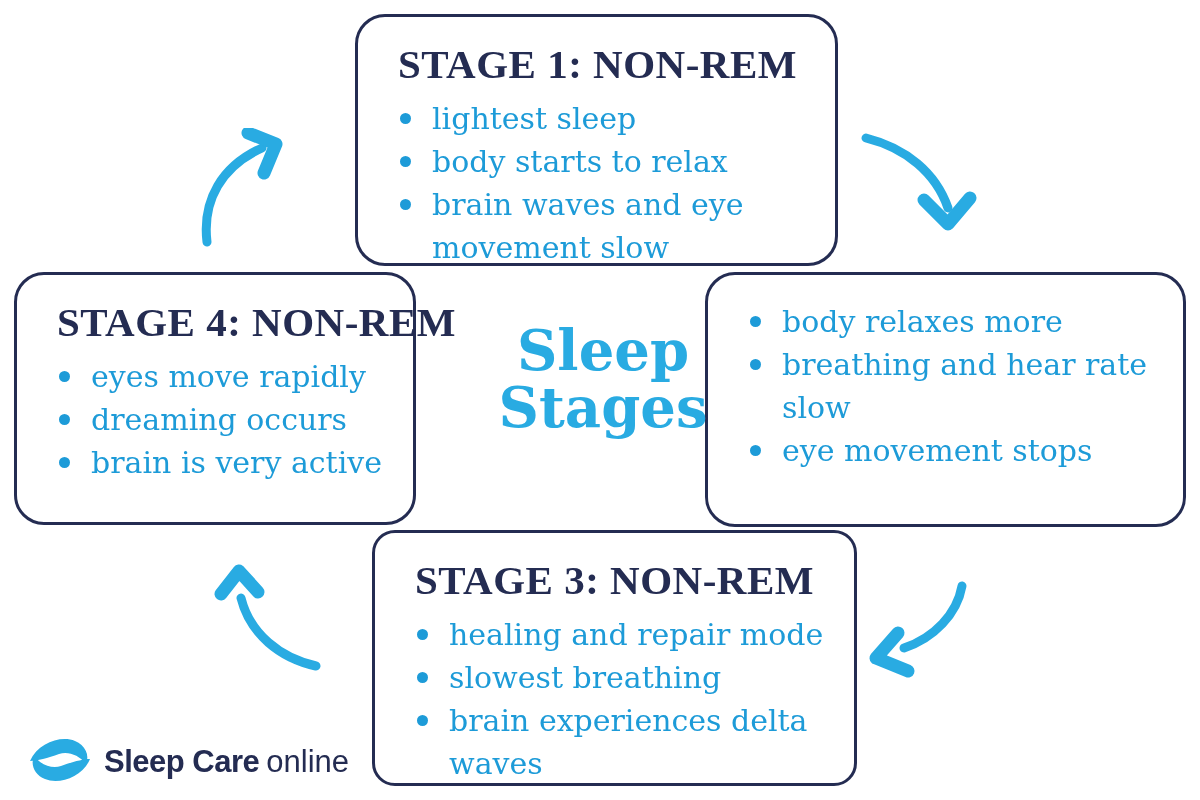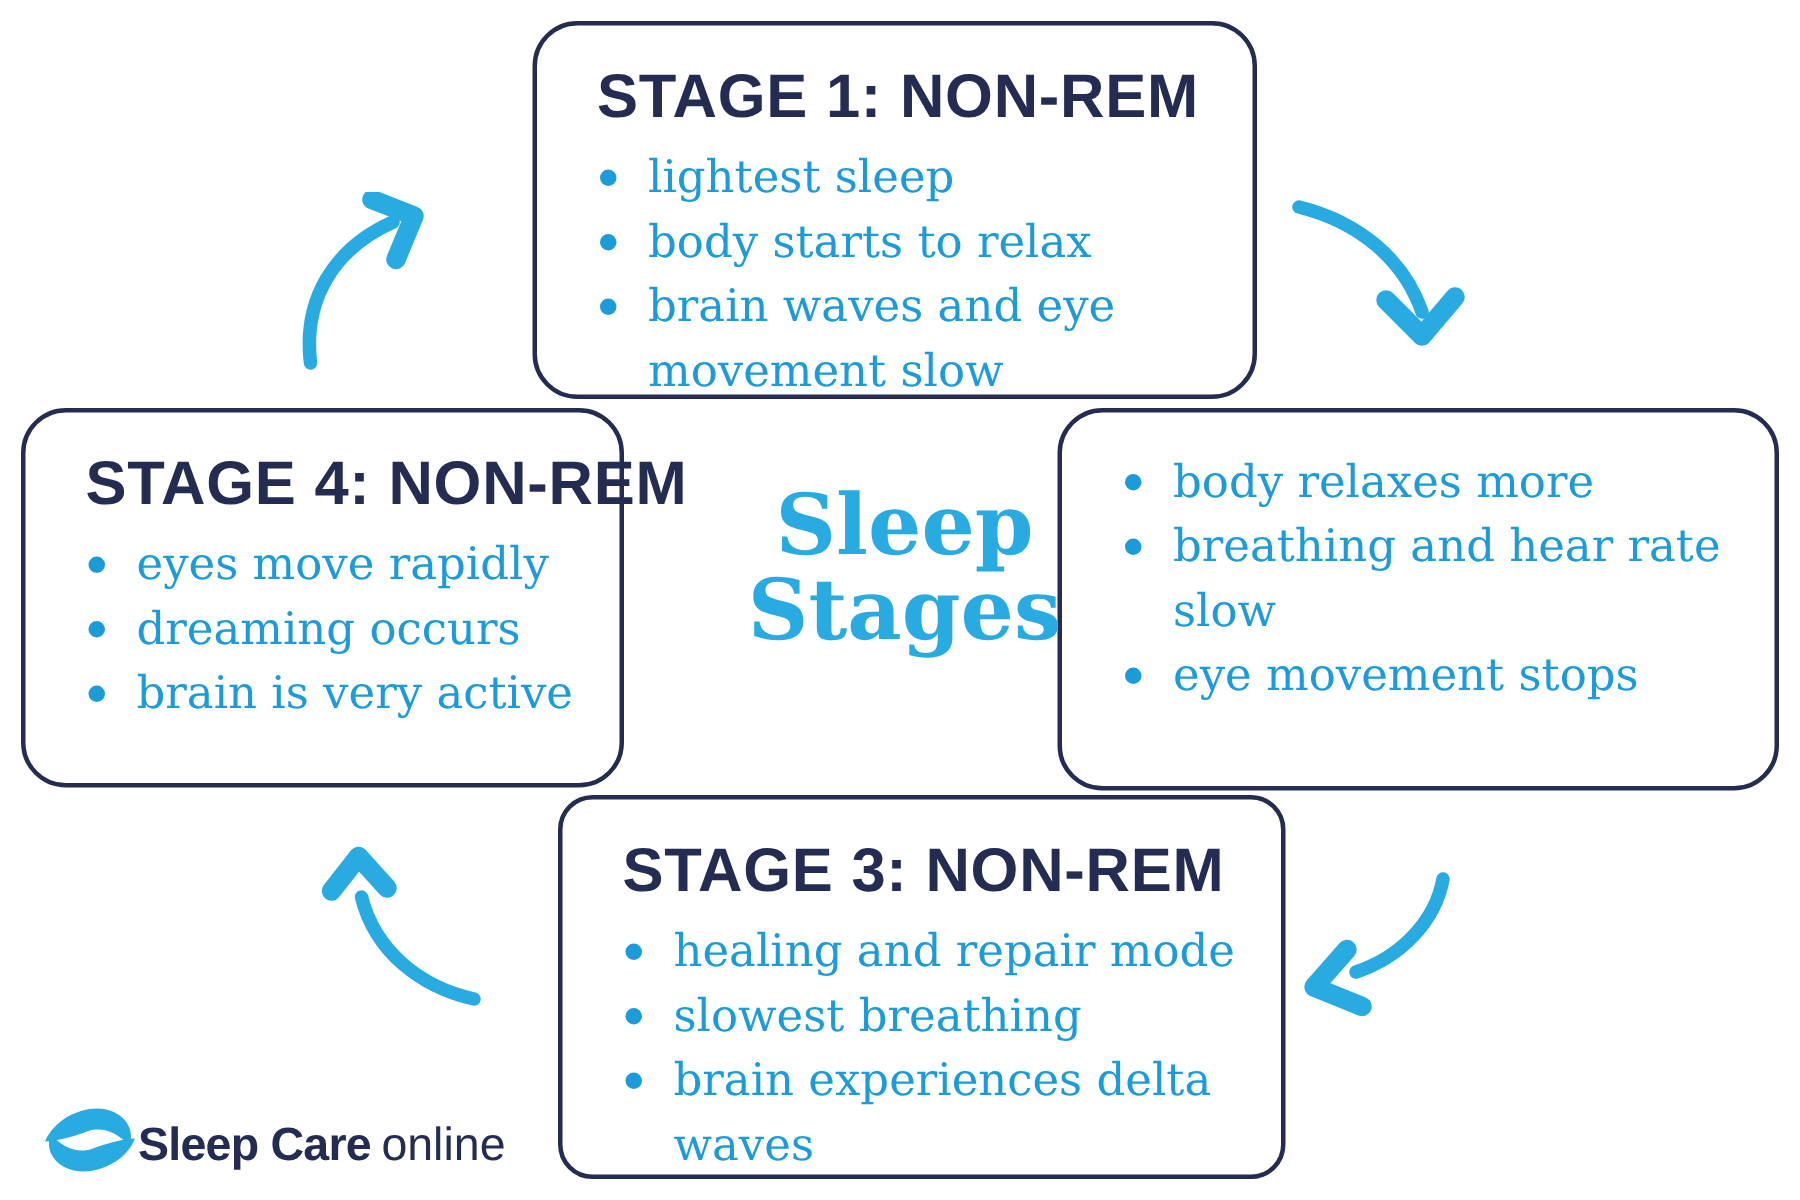--- a/index.html
+++ b/index.html
@@ -29,21 +29,21 @@
     border-radius: 30px;
     padding: 25px 20px 0 40px;
   }
   .box-top    { left: 355px; top: 14px;  width: 483px; height: 252px; }
   .box-right  { left: 705px; top: 272px; width: 481px; height: 255px; }
   .box-bottom { left: 372px; top: 530px; width: 485px; height: 256px; border-radius: 23px; }
   .box-left   { left: 14px;  top: 272px; width: 402px; height: 253px; }
 
   .box h2 {
     margin: 0 0 10px 0;
-    font-family: Liberation Sans, sans-serif;
+    font-family: Liberation Serif, serif;
     font-weight: bold;
     font-size: 41px;
     line-height: 45px;
     letter-spacing: 0.5px;
     color: var(--navy);
     white-space: nowrap;
   }
   .box ul {
     margin: 0;
     padding: 0;
@@ -101,20 +101,21 @@
   .arrow-br { left: 862px; top: 578px; }
   .arrow-bl { left: 208px; top: 558px; }
 
   
   .logo {
     position: absolute;
     left: 28px;
     top: 734px;
     display: flex;
     align-items: center;
+    gap: 12px;
   }
   .logo-icon { color: var(--accent); }
   .logo-text {
     font-family: "Liberation Sans", sans-serif;
     font-size: 31px;
     color: var(--navy);
     white-space: nowrap;
   }
   .logo-text .bold  { font-weight: bold; letter-spacing: -0.5px; }
   .logo-text .light { font-weight: normal; margin-left: 7px; }

